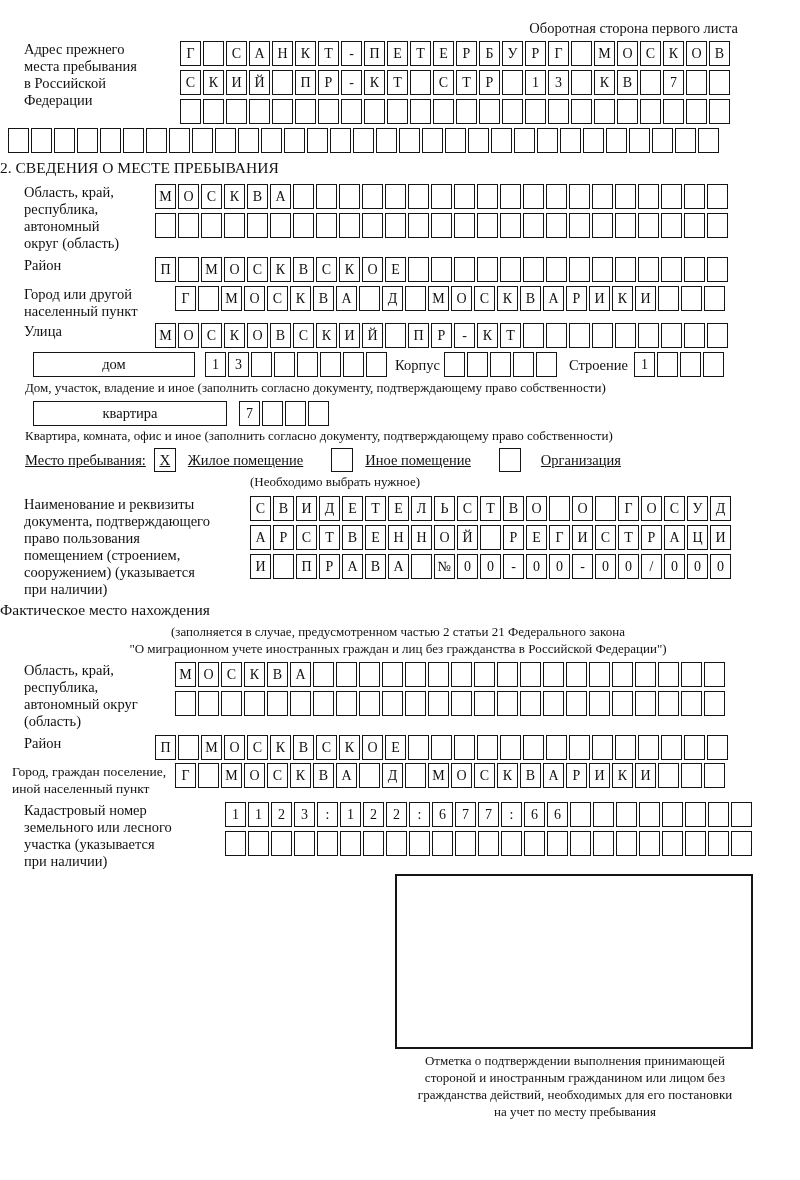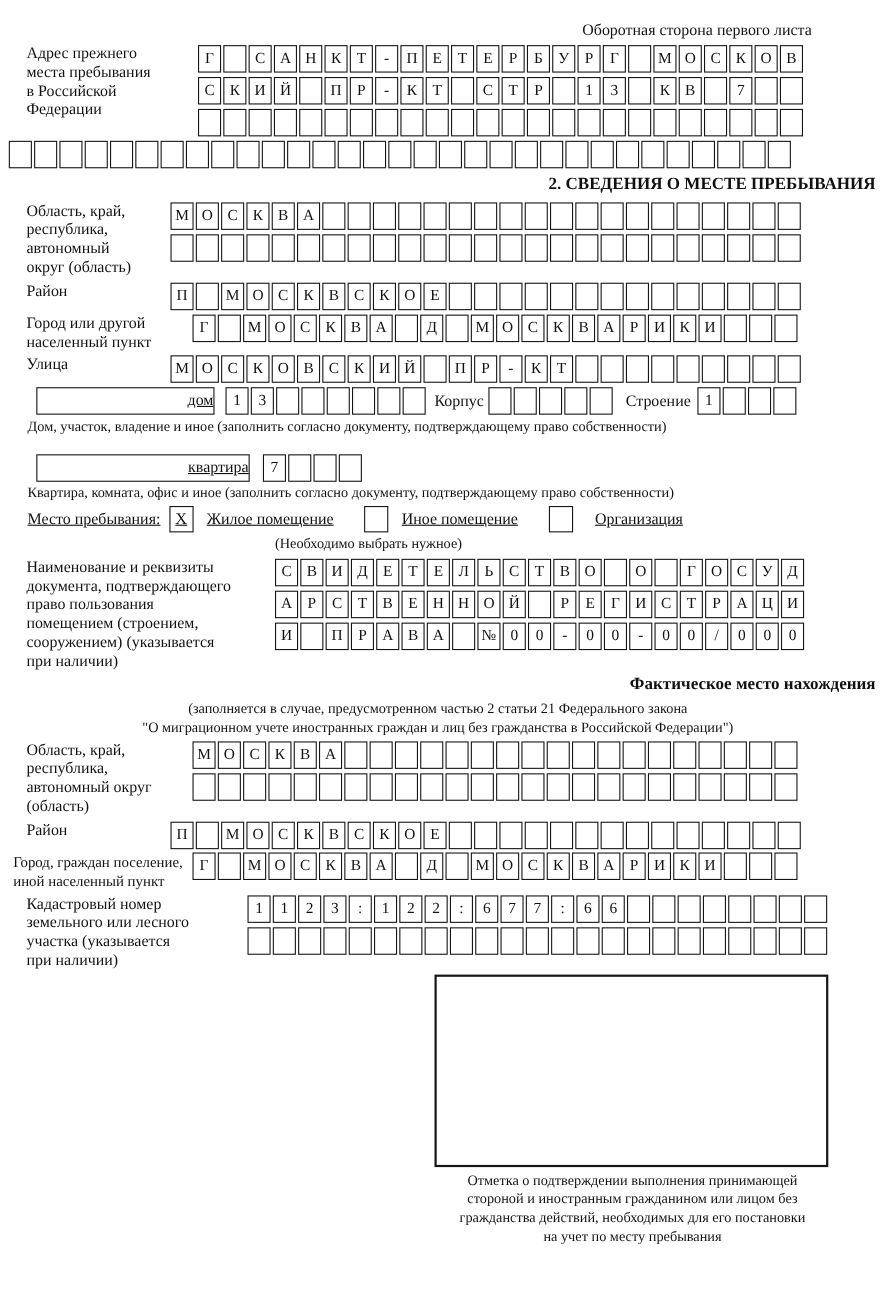--- a/index.html
+++ b/index.html
@@ -14,27 +14,27 @@
   .fcells{display:flex;flex-direction:column;}
   .cellrow{display:flex;}
   .cellrow + .cellrow{margin-top:4px;}
   .cell{
     flex:0 0 auto;width:19px;height:23px;border:1.5px solid #151515;margin-right:2px;
     font-size:14px;line-height:23px;text-align:center;background:#fff;
   }
   .w180{width:180px;} .w175{width:175px;} .w155{width:155px;} .w250{width:250px;} .w225{width:225px;}
   .fullrow{margin-left:8px;margin-top:4px;}
   .small-note{font-size:13px;line-height:15px;text-align:center;margin-top:4px;}
-  .sec-title{font-size:15.5px;font-weight:bold;text-align:right;margin-top:6px;}
+  .sec-title{font-size:15.5px;font-weight:normal;text-align:left;margin-top:6px;}
   .m-top7{margin-top:7px;} .m-top5{margin-top:5px;} .m-top4{margin-top:4px;}
   .m-top3{margin-top:3px;} .m-top8{margin-top:3px;}
   .inline-note{font-size:13px;line-height:15px;text-align:left;margin-left:25px;margin-top:2px;}
   .named-box{
     flex:0 0 auto;border:1.5px solid #151515;height:23px;box-sizing:content-box;
-    font-size:14.5px;line-height:23px;text-align:right;background:#fff;text-decoration:underline;
+    font-size:14.5px;line-height:23px;text-align:center;background:#fff;
   }
   .dom-row{margin-left:33px;display:flex;align-items:flex-start;margin-top:4px;}
   .gap-lbl{font-size:14.5px;line-height:26px;flex:0 0 auto;}
   .chk-row{display:flex;align-items:center;margin-left:25px;margin-top:5px;font-size:14.5px;text-decoration:underline;}
   .chk-box{
     flex:0 0 auto;width:20px;height:22px;border:1.6px solid #151515;text-align:center;
     font-size:15px;line-height:22px;background:#fff;
   }
   .center-note{font-size:13px;line-height:15px;text-align:center;width:400px;margin-left:135px;margin-top:2px;}
   .fact-sub{font-size:13px;line-height:17px;text-align:center;white-space:pre-line;margin-top:4px;}
@@ -349,21 +349,21 @@
     <div class="gap-lbl" style="margin-left:10px;margin-right:6px;">Строение</div>
     <div class="cellrow">
         <span class="cell">1</span>
         <span class="cell"></span>
         <span class="cell"></span>
         <span class="cell"></span>
       </div>
   </div>
   <div class="inline-note">Дом, участок, владение и иное (заполнить согласно документу, подтверждающему право собственности)</div>
 
-  <div class="dom-row" style="margin-top:18px;">
+  <div class="dom-row" style="margin-top:6px;">
     <div class="named-box" style="width:192px;">квартира</div>
     <div class="cellrow" style="margin-left:12px;">
         <span class="cell">7</span>
         <span class="cell"></span>
         <span class="cell"></span>
         <span class="cell"></span>
       </div>
   </div>
   <div class="inline-note">Квартира, комната, офис и иное (заполнить согласно документу, подтверждающему право собственности)</div>
 

